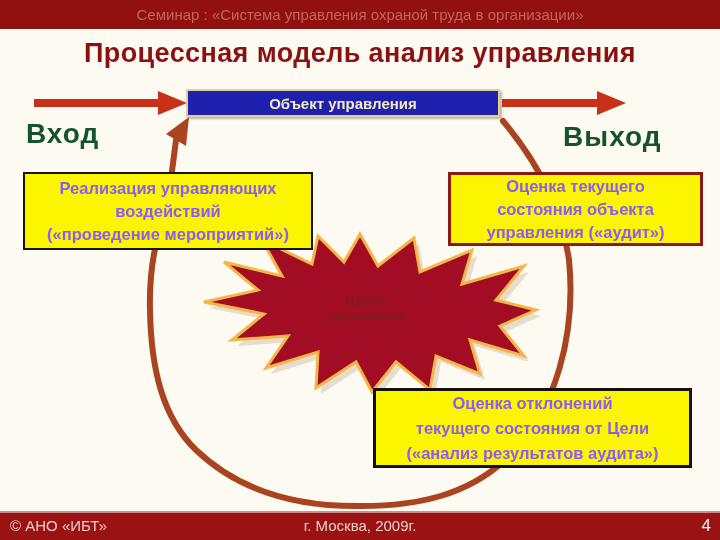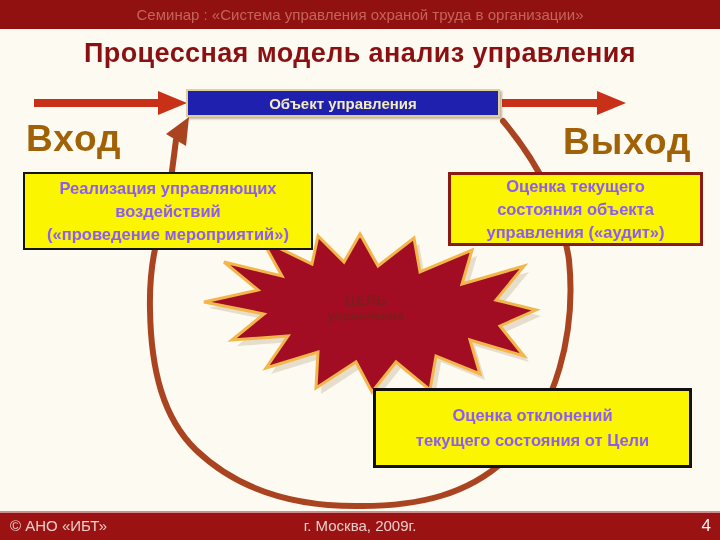--- a/index.html
+++ b/index.html
@@ -19,21 +19,21 @@
     font-size:27px;font-weight:bold;color:#8a1012;letter-spacing:.4px;
   }
   svg.diagram{position:absolute;left:0;top:0;}
   .object-box{
     position:absolute;left:186px;top:89px;width:314px;height:28px;
     box-sizing:border-box;background:#2020ae;border:2px solid #dfd09a;
     color:#f3ecc2;font-weight:bold;font-size:15px;
     display:flex;align-items:center;justify-content:center;
     box-shadow:2px 2px 2px rgba(80,50,20,.35);
   }
-  .io-label{position:absolute;font-size:37px;font-weight:bold;color:#a16207;letter-spacing:1px;}
+  .io-label{position:absolute;font-size:28px;font-weight:bold;color:#14532d;letter-spacing:1px;}
   .label-in{left:26px;top:118px;}
   .label-out{left:563px;top:121px;}
   .ybox{
     position:absolute;background:#fbf500;box-sizing:border-box;
     display:flex;flex-direction:column;justify-content:center;align-items:center;
     text-align:center;font-weight:bold;font-size:16.5px;line-height:23px;color:#8b5cf6;
   }
   .box-tl{left:23px;top:172px;width:290px;height:78px;border:2px solid #151515;}
   .box-tr{left:448px;top:172px;width:255px;height:74px;border:3px solid #8a1a12;}
   .box-bl{left:35px;top:390px;width:287px;height:83px;border:3px solid #9a1a12;line-height:25px;}
@@ -88,20 +88,21 @@
   <div class="ybox box-tr">
     <div>Оценка текущего</div>
     <div>состояния объекта</div>
     <div>управления («аудит»)</div>
   </div>
 
 
   <div class="ybox box-br">
     <div>Оценка отклонений</div>
     <div>текущего состояния от Цели</div>
+    <div>(«анализ результатов аудита»)</div>
   </div>
 
   <div class="goal-text">
     <div class="goal-line1">ЦЕЛЬ</div>
     <div class="goal-line2">управления</div>
   </div>
 
   <div class="footer-bar">
     <span class="footer-left">© АНО «ИБТ»</span>
     <span class="footer-center">г. Москва,  2009г.</span>

